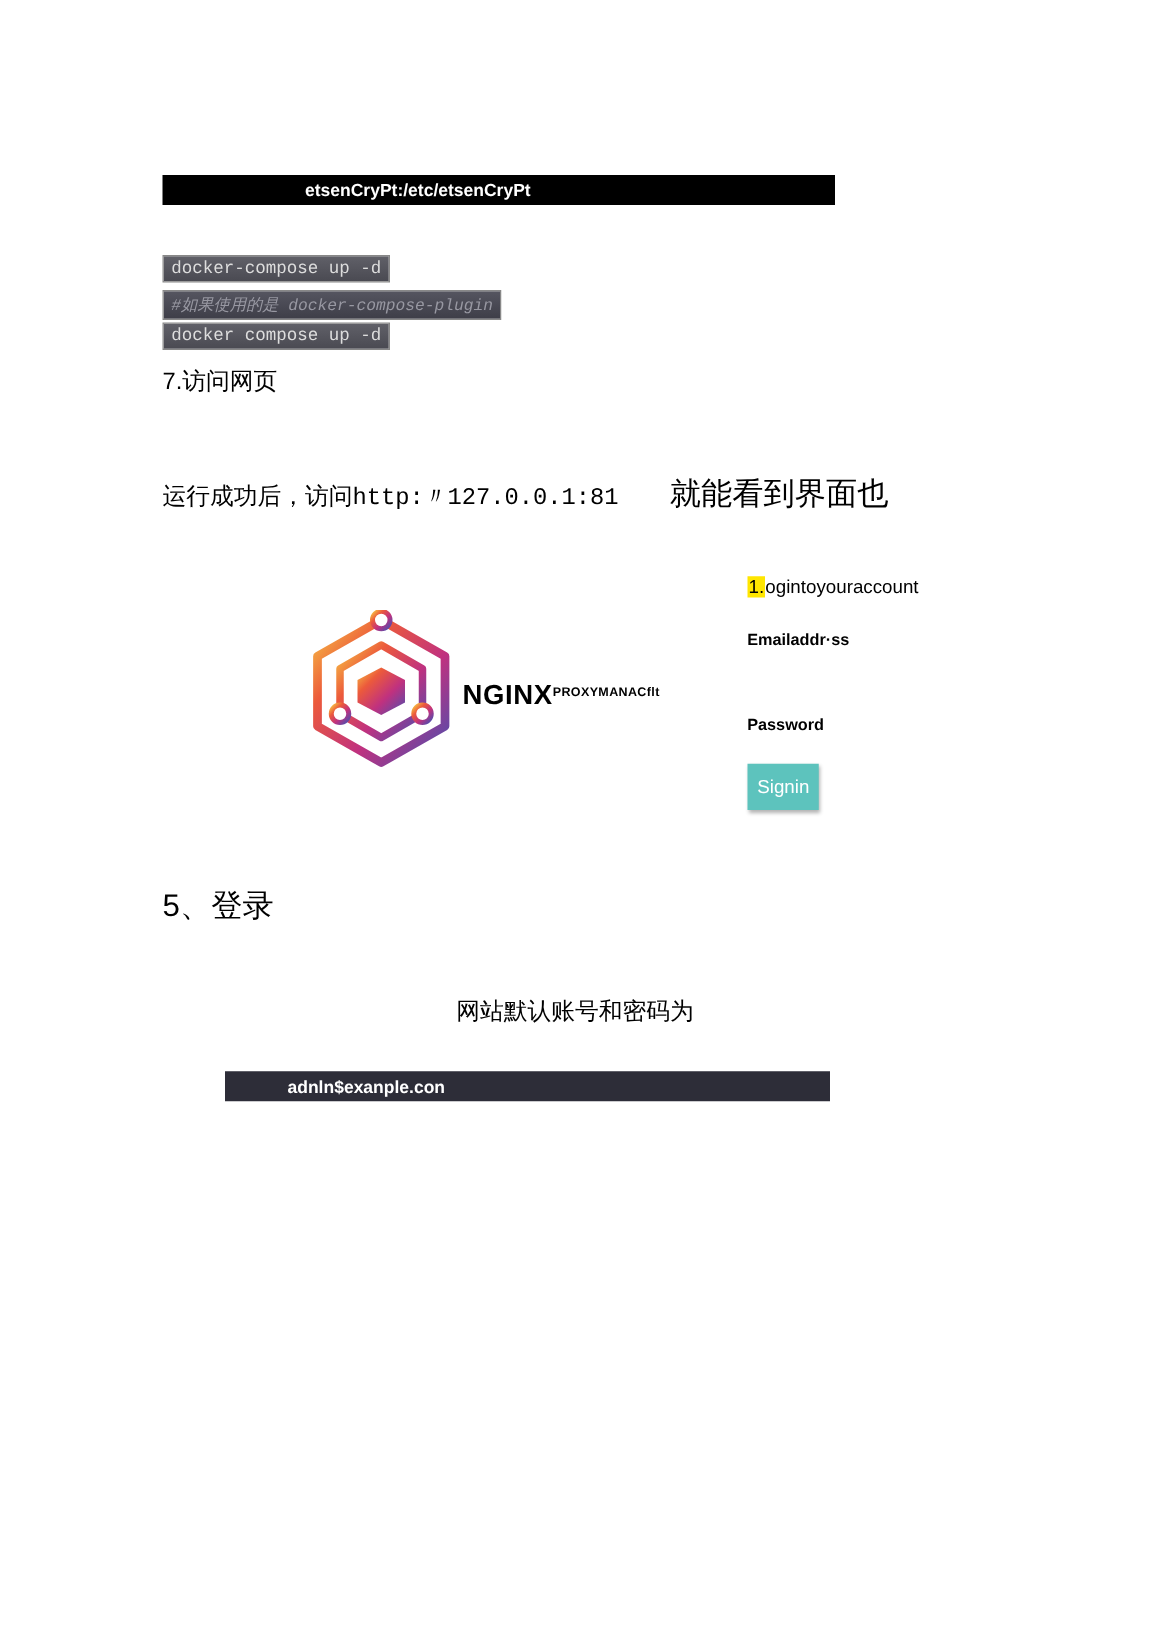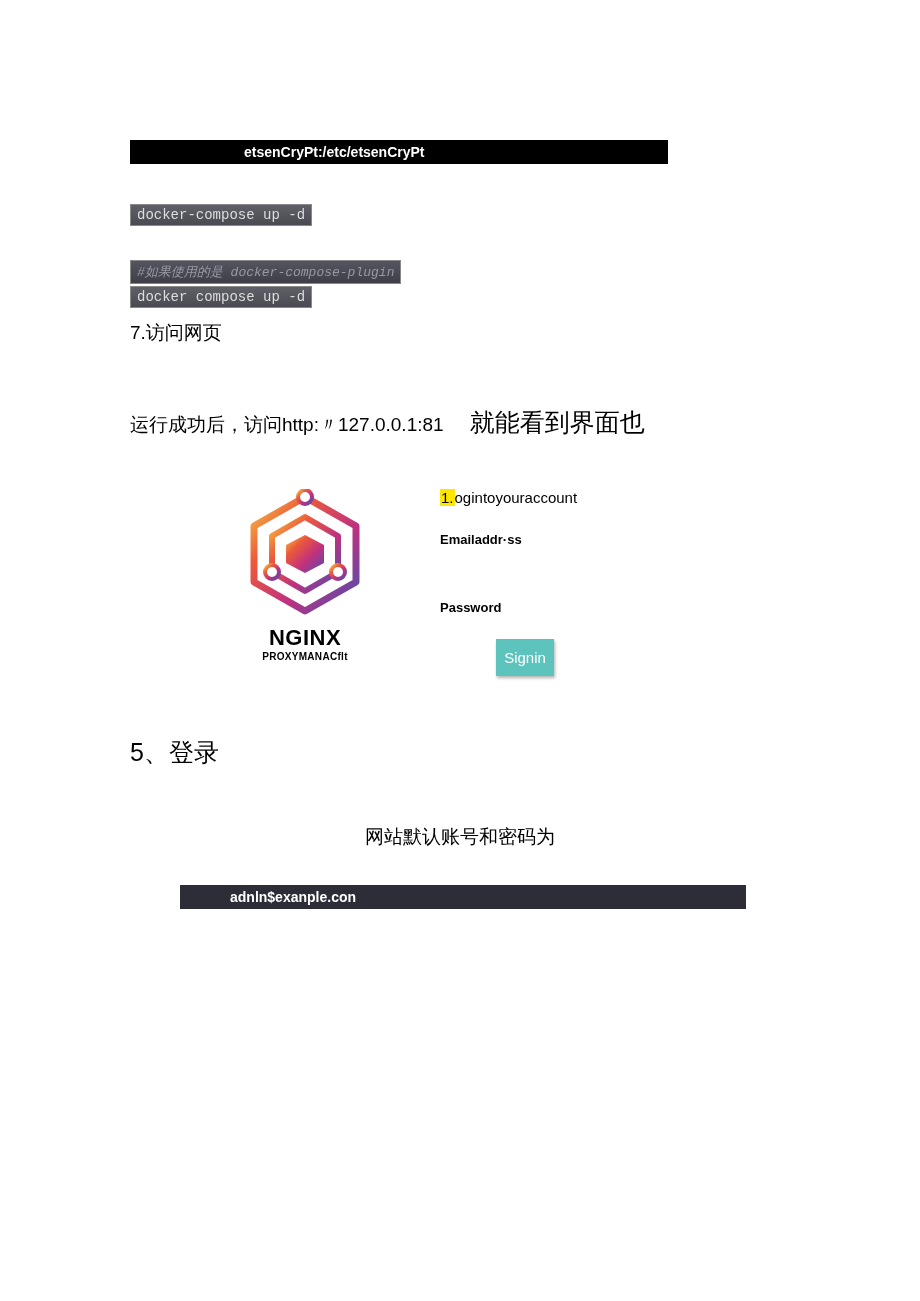--- a/index.html
+++ b/index.html
@@ -39,45 +39,45 @@
   }
   .code-comment {
     display: inline-block;
     background: linear-gradient(#555560, #3e3e48);
     color: #9898a2;
     font-family: "Courier New", monospace;
     font-size: 13px;
     font-style: italic;
     padding: 2px 6px;
     border: 1px solid #888;
-    margin-top: 28px;
     margin-bottom: 2px;
   }
   .subhead {
     font-size: 19px;
     margin: 6px 0 0 0;
   }
   .run-row {
     display: flex;
-    gap: 26px;
+    gap: 41px;
     margin-top: 60px;
     margin-bottom: 50px;
     align-items: baseline;
+    font-family: Liberation Mono, monospace;
   }
   .run-row .left { font-size: 19px; }
   .run-row .right { font-size: 25px; }
   .login-row {
     display: flex;
     gap: 70px;
     margin-left: 110px;
     margin-bottom: 60px;
   }
   .logo-col {
     display: flex;
-    flex-direction: column;
+    flex-direction: row;
     align-items: center;
   }
   .logo {
     width: 130px;
     height: 130px;
     margin-bottom: 4px;
   }
   .logo-title {
     font-size: 22px;
     font-weight: 800;
@@ -105,21 +105,21 @@
     font-weight: bold;
     margin-bottom: 53px;
   }
   .label2 {
     font-size: 13px;
     font-weight: bold;
     margin-bottom: 24px;
   }
   .signin-wrap {
     display: flex;
-    justify-content: center;
+    justify-content: flex-start;
     width: 170px;
   }
   .signin {
     background: #5dc3bd;
     color: #fff;
     border: none;
     padding: 10px 8px;
     font-size: 15px;
     font-family: inherit;
     cursor: pointer;
@@ -136,21 +136,21 @@
     font-size: 19px;
     margin-bottom: 35px;
     text-align: center;
   }
   .dark-bar {
     background: #2d2d38;
     color: #fff;
     font-size: 14px;
     font-weight: bold;
     padding: 4px 0 4px 50px;
-    width: 566px;
+    width: 484px;
     margin-left: 50px;
   }
 </style>
 </head>
 <body>
 
 <div class="page">
 
   <div class="black-bar">etsenCryPt:/etc/etsenCryPt</div>
 

